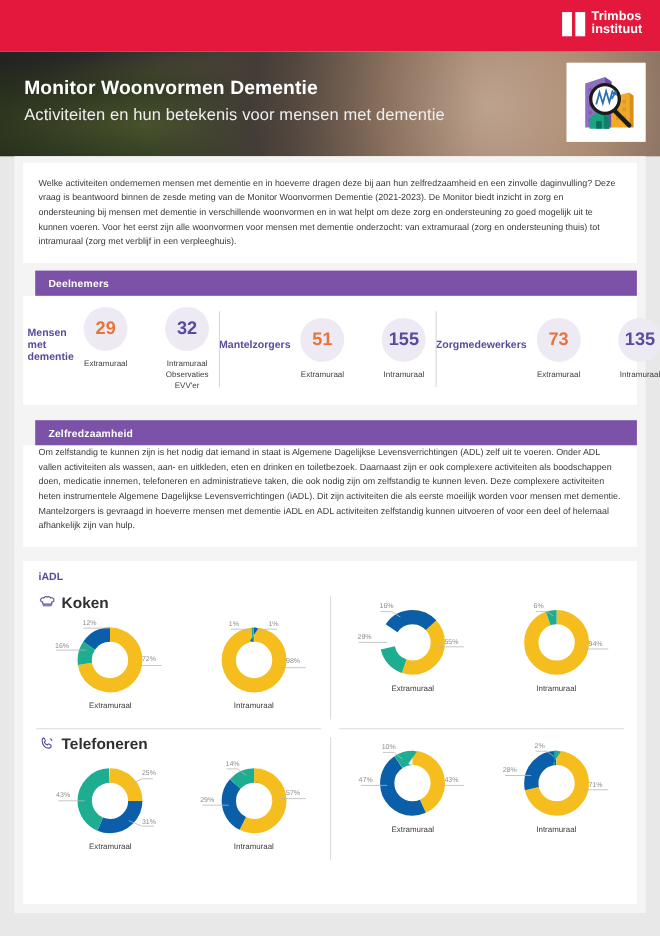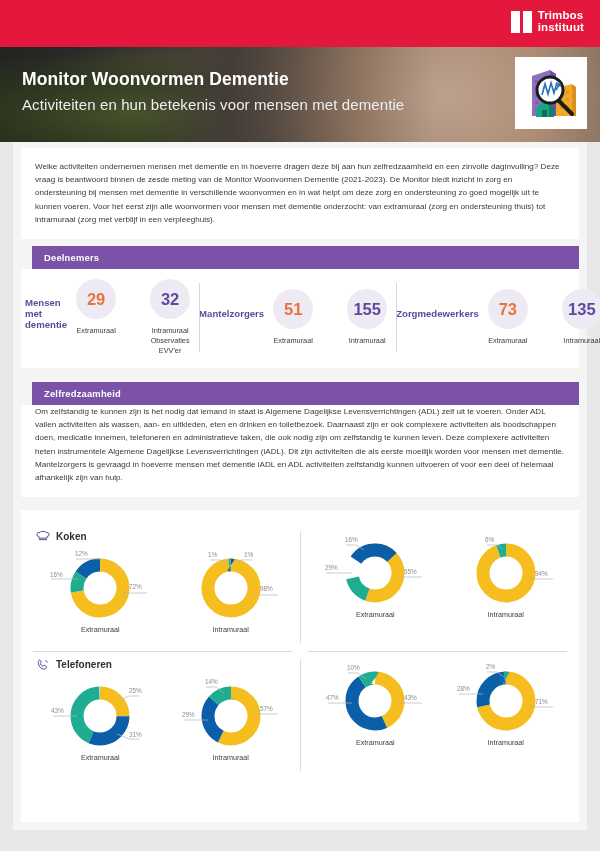--- a/index.html
+++ b/index.html
@@ -94,21 +94,21 @@
   .grid { display: flex; flex-wrap: wrap; margin-top: 4px; }
   .quad { width: 50%; height: 128px; position: relative; padding: 6px 4px 0 10px; }
   .quad:nth-child(2)::before, .quad:nth-child(4)::before {
     content:""; position:absolute; left:0; top:8px; bottom:8px; width:1px; background:#dcdcdc;
   }
   .quad:nth-child(3)::after, .quad:nth-child(4)::after {
     content:""; position:absolute; left:8px; right:8px; top:0; height:1px; background:#dcdcdc;
   }
   .quad-head { display: flex; align-items: center; gap: 6px; }
   .quad-icon { width: 15px; height: 15px; color: #5b4a9e; display: flex; align-items: center; justify-content: center; }
-  .quad-title { color: #2f2f2f; font-size: 10px; font-weight: bold; }
+  .quad-title { color: #2f2f2f; font-size: 14px; font-weight: bold; }
   .charts { display: flex; margin-top: 4px; }
   .chartbox { flex: 1; display: flex; flex-direction: column; align-items: center; }
   .chartlabel { font-size: 7.2px; color: #3c3c3c; margin-top: 1px; }
 
   .legend { display: flex; align-items: center; gap: 11px; padding: 6px 0 0 14px; }
   .legend-item { display: flex; align-items: center; gap: 4px; font-size: 7.2px; color: #3c3c3c; }
   .legend-dot { width: 7px; height: 7px; border-radius: 50%; display: block; }
 
   svg { display: block; }
   .pct { font-size: 6.4px; fill: #8d8d8d; font-family: "Liberation Sans", sans-serif; }
@@ -242,20 +242,21 @@
 
       </div>
     </div>
 
     <div class="panel-zelf">
       <div class="sec-head">Zelfredzaamheid</div>
       <div class="zelf-body">Om zelfstandig te kunnen zijn is het nodig dat iemand in staat is Algemene Dagelijkse Levensverrichtingen (ADL) zelf uit te voeren. Onder ADL vallen activiteiten als wassen, aan- en uitkleden, eten en drinken en toiletbezoek. Daarnaast zijn er ook complexere activiteiten als boodschappen doen, medicatie innemen, telefoneren en administratieve taken, die ook nodig zijn om zelfstandig te kunnen leven. Deze complexere activiteiten heten instrumentele Algemene Dagelijkse Levensverrichtingen (iADL). Dit zijn activiteiten die als eerste moeilijk worden voor mensen met dementie. Mantelzorgers is gevraagd in hoeverre mensen met dementie iADL en ADL activiteiten zelfstandig kunnen uitvoeren of voor een deel of helemaal afhankelijk zijn van hulp.</div>
     </div>
 
     <div class="panel-iadl">
+      <div class="iadl-title">iADL</div>
 
       <div class="grid">
 
         <div class="quad">
           <div class="quad-head">
             <span class="quad-icon">
               <svg width="14" height="14" viewBox="0 0 24 24" fill="none" stroke="#5b4a9e" stroke-width="1.7">
                 <path d="M5 11a3.4 3.4 0 1 1 1.6-6.4A3.6 3.6 0 0 1 12 3a3.6 3.6 0 0 1 5.4 1.6A3.4 3.4 0 1 1 19 11v3H5z"></path>
                 <path d="M5 16.5h14"></path>
               </svg>

